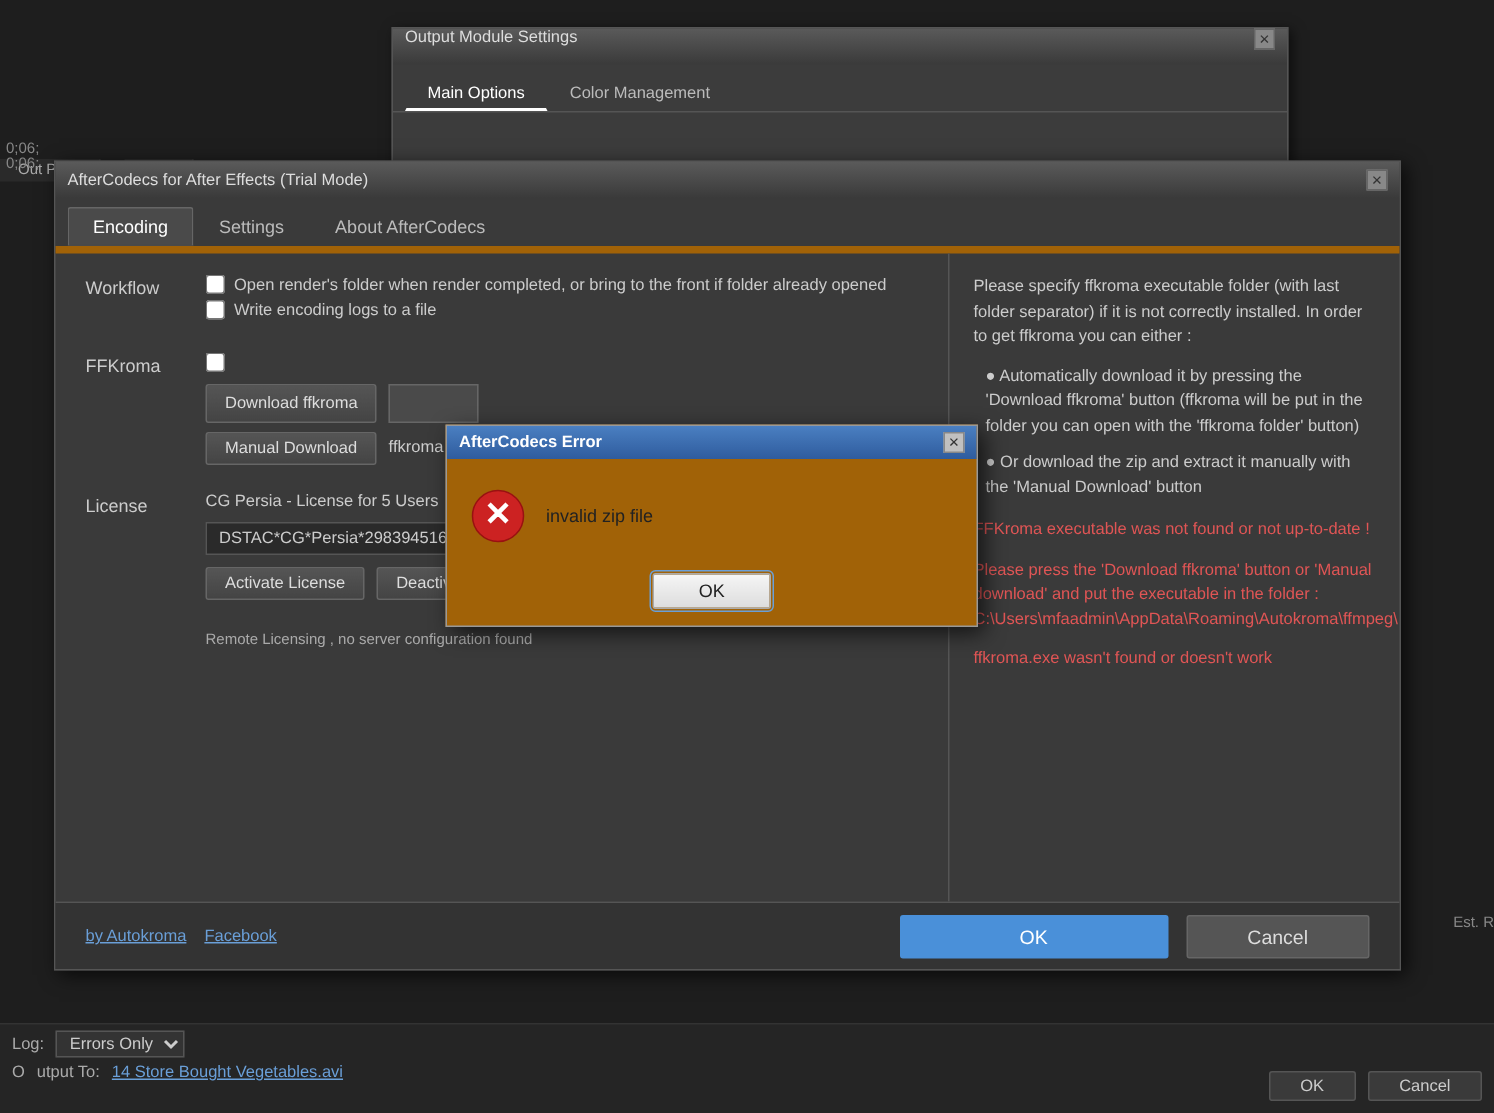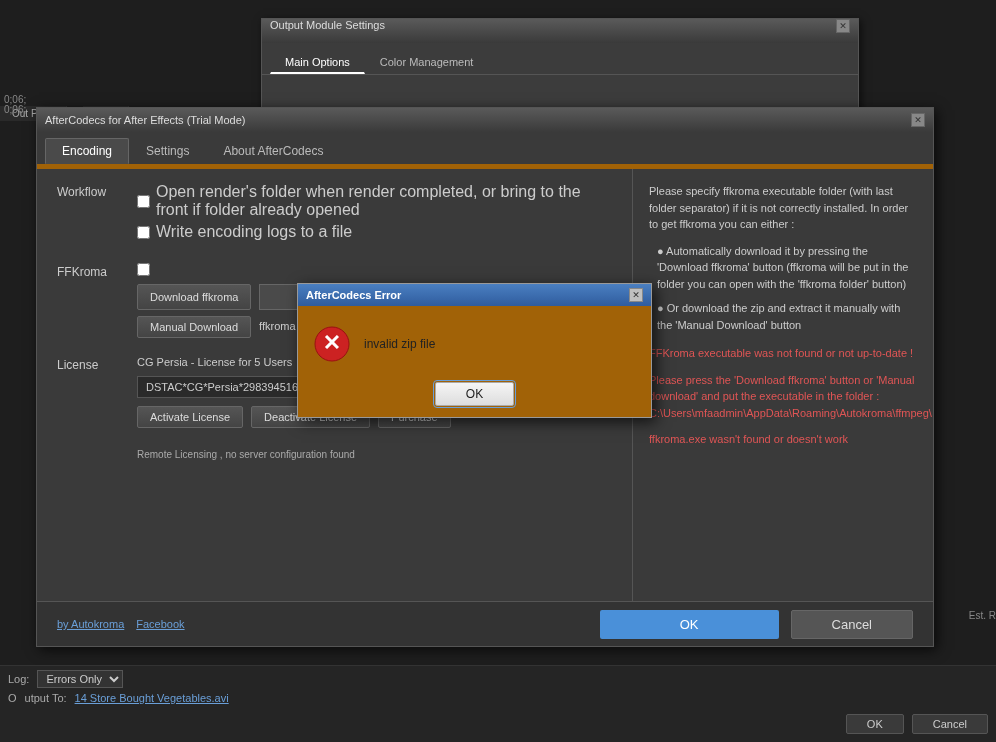--- a/index.html
+++ b/index.html
@@ -171,21 +171,21 @@
       margin-bottom: 4px;
     }
 
     .checkbox-row input[type=checkbox] {
       margin-right: 6px;
       accent-color: #888;
     }
 
     .checkbox-label {
       color: #ccc;
-      font-size: 16px;
+      font-size: 11px;
     }
 
     .text-input {
       background: #2a2a2a;
       border: 1px solid #555;
       color: #ccc;
       padding: 3px 6px;
       font-size: 11px;
       width: 200px;
     }
@@ -381,21 +381,21 @@
       outline: 1px solid #6a9fd8;
       outline-offset: 1px;
     }
 
     
     .bottom-bar {
       position: absolute;
       bottom: 0;
       left: 0;
       right: 0;
-      height: 77px;
+      height: 60px;
       background: #252525;
       border-top: 1px solid #333;
       display: flex;
       flex-direction: column;
       padding: 4px 8px;
     }
 
     .log-row {
       display: flex;
       align-items: center;

